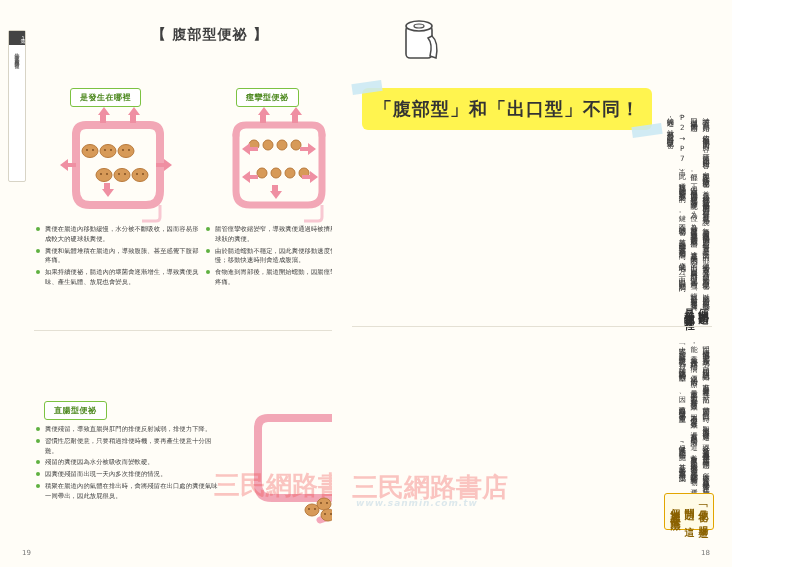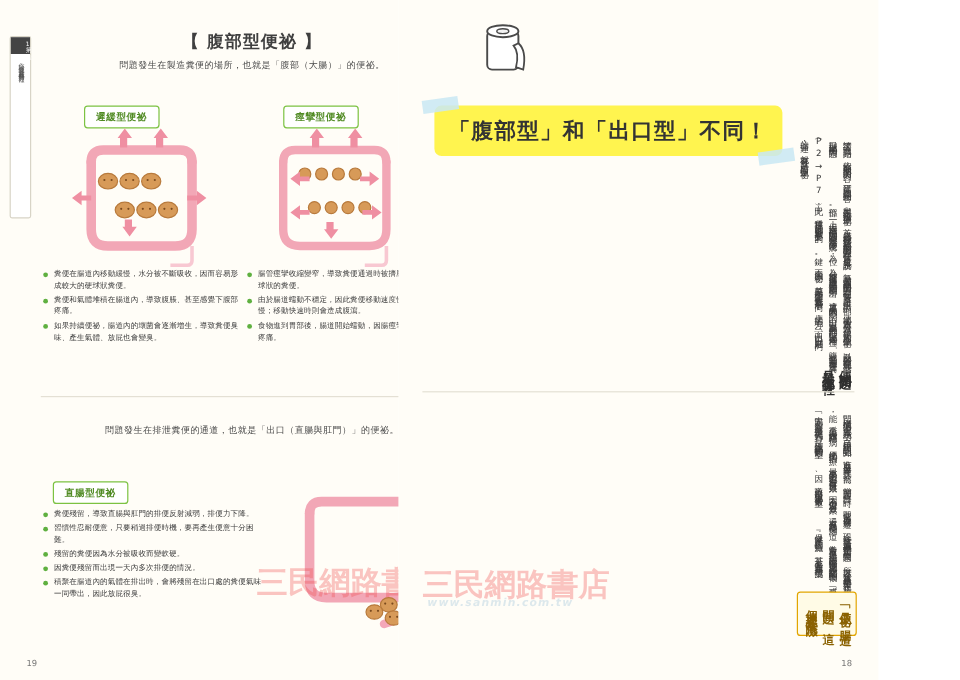--- a/index.html
+++ b/index.html
@@ -110,25 +110,24 @@
 
   <div class="left-page">
 
     <div class="chapter-tab">
       <div class="tabnum">第1章</div>
       <div class="tabtxt">你的糞便其實藏在肛門裡面?</div>
     </div>
 
     <div style="position:absolute;left:40px;top:26px;width:340px;">
       <div class="sec-title">【 腹部型便祕 】</div>
-      <div class="sec-sub">問題發生在製造糞便的場所，也就是「腹部（大腸）」的便祕。</div>
     </div>
 
     <div style="position:absolute;left:70px;top:85px;">
-      <span class="label-pill">遲緩型便祕</span>
+      <span class="label-pill">是發生在哪裡</span>
     </div>
     <div style="position:absolute;left:236px;top:85px;">
       <span class="label-pill">痙攣型便祕</span>
     </div>
 
     <div class="colon-box" style="position:absolute;left:42px;top:105px;">
       <svg width="160" height="120" viewBox="0 0 160 120">
         <g fill="none" stroke="#f2a7b6" stroke-width="8" stroke-linecap="round">
           <path d="M34 30 L34 86 Q34 100 48 100 L104 100 Q118 100 118 86 L118 30"></path>
           <path d="M34 30 Q34 20 44 20 L108 20 Q118 20 118 30"></path>
@@ -209,21 +208,20 @@
 
     <ul class="bullets" style="position:absolute;left:206px;top:224px;width:172px;">
       <li>腸管痙攣收縮變窄，導致糞便通過時被擠壓變小，形成硬球狀的糞便。</li>
       <li>由於腸道蠕動不穩定，因此糞便移動速度慢慢會呈形成變慢；移動快速時則會造成腹瀉。</li>
       <li>食物進到胃部後，腸道開始蠕動，因腸痙攣而引發下腹部疼痛。</li>
     </ul>
 
     <div class="divider" style="position:absolute;left:34px;top:330px;width:346px;"></div>
 
     <div style="position:absolute;left:40px;top:348px;width:340px;">
-      <div class="sec-sub">問題發生在排泄糞便的通道，也就是「出口（直腸與肛門）」的便祕。</div>
     </div>
 
     <div style="position:absolute;left:44px;top:398px;text-align:center;">
       <span class="label-pill">直腸型便祕</span>
     </div>
 
     <ul class="bullets" style="position:absolute;left:36px;top:424px;width:186px;">
       <li>糞便殘留，導致直腸與肛門的排便反射減弱，排便力下降。</li>
       <li>習慣性忍耐便意，只要稍過排便時機，要再產生便意十分困難。</li>
       <li>殘留的糞便因為水分被吸收而變軟硬。</li>

